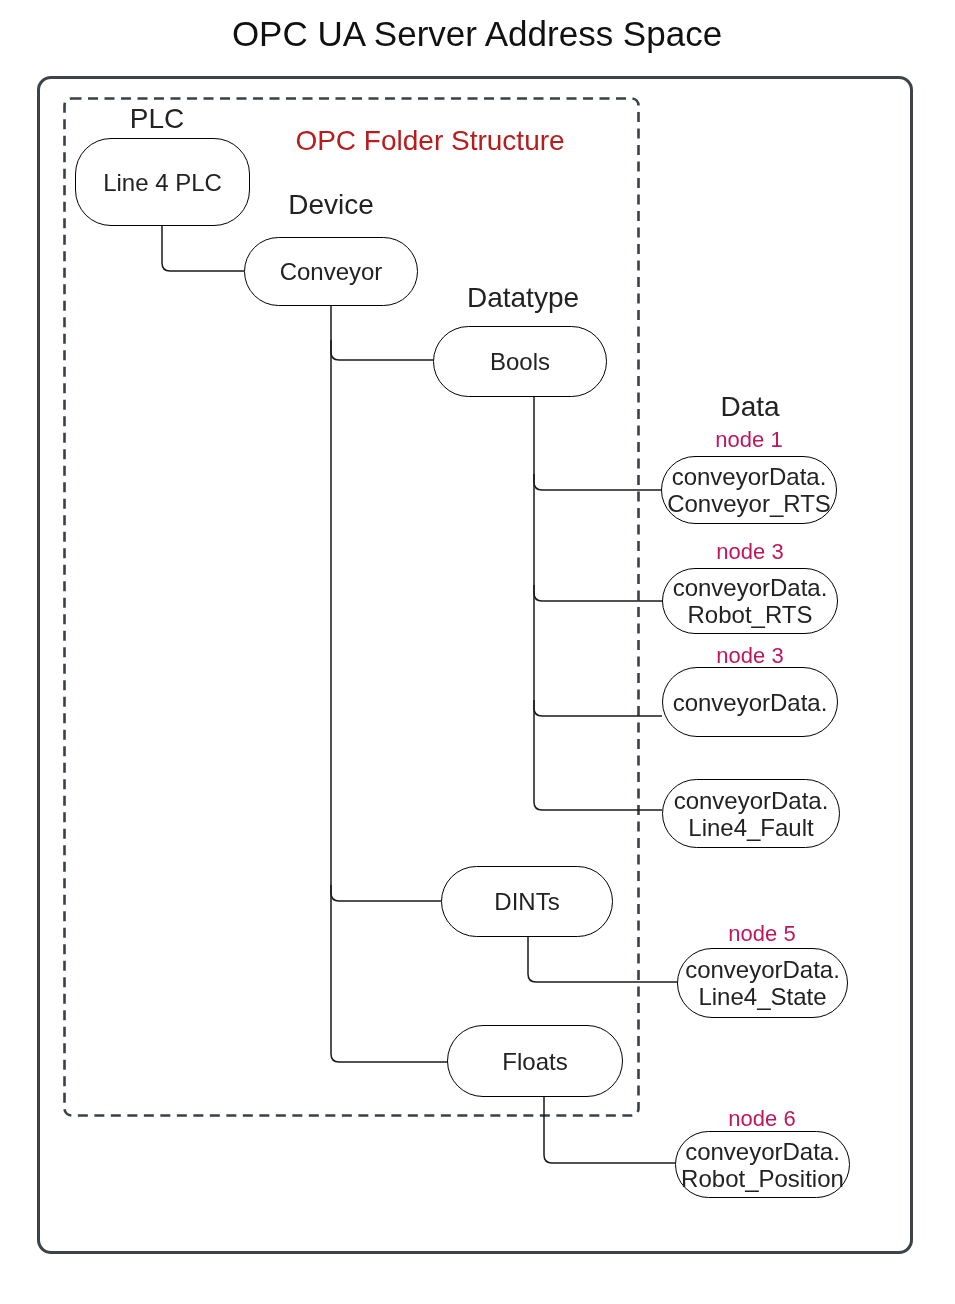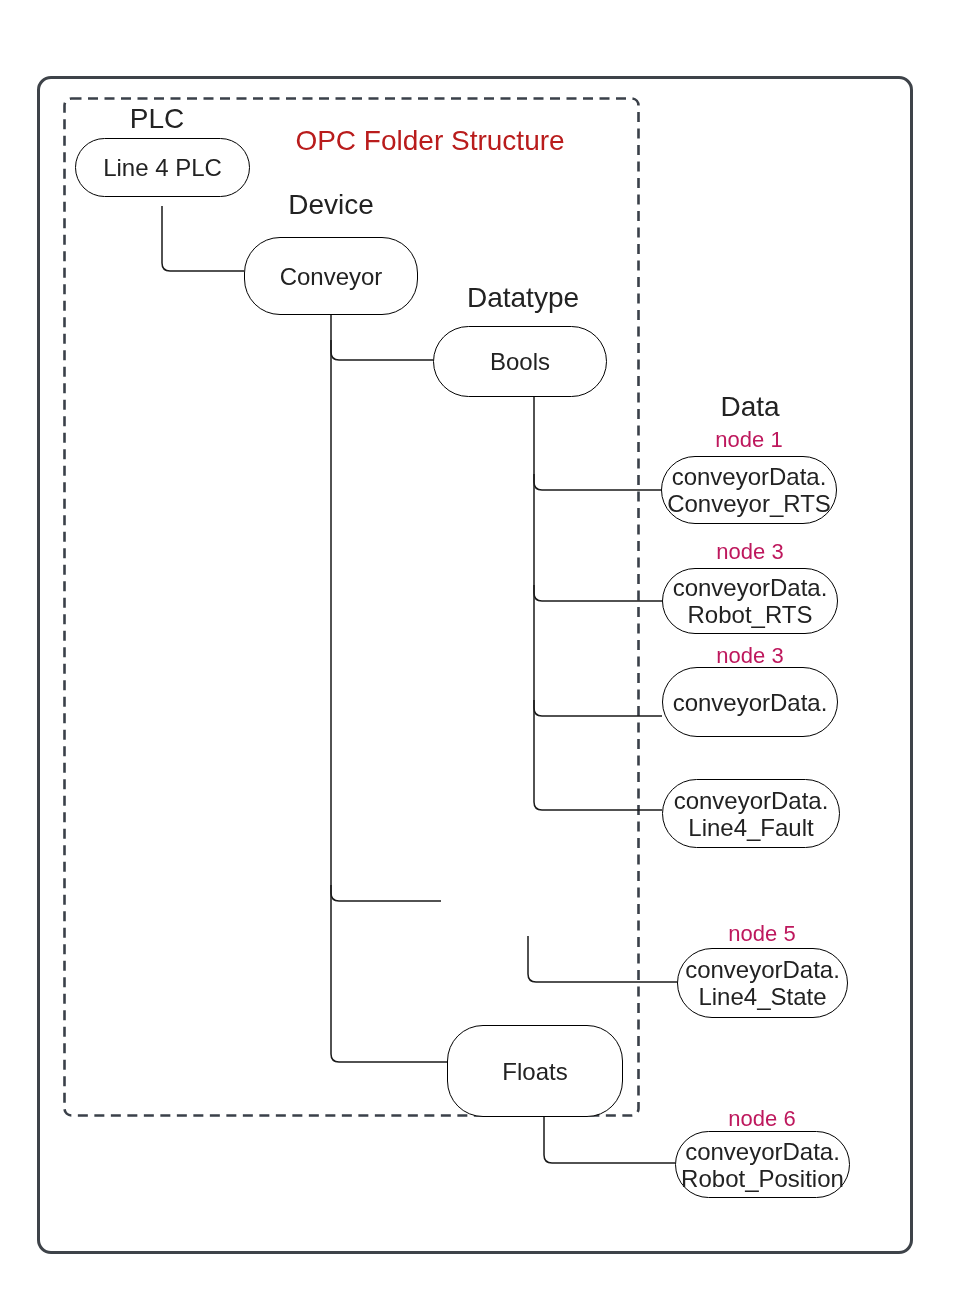--- a/index.html
+++ b/index.html
@@ -29,37 +29,38 @@
   #l-node5{left:762px;top:922px;}
   #l-node6{left:762px;top:1107px;}
   
   .bubble{
     position:absolute;box-sizing:border-box;background:#ffffff;
     border:1.5px solid #000000;border-radius:36px;
     display:flex;flex-direction:column;align-items:center;justify-content:center;
     text-align:center;font-size:24px;line-height:27px;color:#222222;
   }
   .bubble span{white-space:nowrap;}
-  #b-line4plc{left:75px;top:138px;width:175px;height:59px;text-align:right;}
-  #b-conveyor{left:244px;top:237px;width:174px;height:78px;}
+  #b-line4plc{left:75px;top:138px;width:175px;height:88px;text-align:right;}
+  #b-conveyor{left:244px;top:237px;width:174px;height:69px;}
   #b-bools{left:433px;top:326px;width:174px;height:71px;}
   #b-dints{left:441px;top:866px;width:172px;height:71px;}
-  #b-floats{left:447px;top:1025px;width:176px;height:92px;}
+  #b-floats{left:447px;top:1025px;width:176px;height:72px;}
   #b-node1{left:661px;top:456px;width:176px;height:68px;}
   #b-node2{left:662px;top:568px;width:176px;height:66px;}
   #b-node3{left:662px;top:667px;width:176px;height:70px;}
   #b-node4{left:662px;top:779px;width:178px;height:69px;}
   #b-node5{left:677px;top:948px;width:171px;height:70px;}
   #b-node6{left:675px;top:1131px;width:175px;height:67px;}
 </style>
 </head>
 <body>
 
 <div id="stage">
 
+  <div class="lbl" id="diagram-title">OPC UA Server Address Space</div>
 
   <div id="outer-box"></div>
 
   <svg id="connector-layer" viewBox="0 0 955 1304" xmlns="http://www.w3.org/2000/svg">
 
     <rect x="64.5" y="98.5" width="574" height="1017" rx="7" fill="none" stroke="#3a4049" stroke-width="2.6" stroke-dasharray="10 6.5"></rect>
     <g fill="none" stroke="#1a1a1a" stroke-width="1.5">
       <path d="M162 206 V263 Q162 271 170 271 H244"></path>
       <path d="M331 305 V1054 Q331 1062 339 1062 H447"></path>
       <path d="M331 340 V352 Q331 360 339 360 H433"></path>
@@ -80,20 +81,23 @@
   <div class="lbl" id="annotation-opc">OPC Folder Structure</div>
 
   <div class="bubble" id="b-line4plc">
     <span>Line 4 PLC</span>
   </div>
   <div class="bubble" id="b-conveyor">
     <span>Conveyor</span>
   </div>
   <div class="bubble" id="b-bools">
     <span>Bools</span>
+  </div>
+  <div class="bubble" id="b-dints">
+    <span>DINTs</span>
   </div>
   <div class="bubble" id="b-floats">
     <span>Floats</span>
   </div>
 
   <div class="lbl node-lbl" id="l-node1">node 1</div>
   <div class="lbl node-lbl" id="l-node2">node 3</div>
   <div class="lbl node-lbl" id="l-node3">node 3</div>
   <div class="lbl node-lbl" id="l-node4">node 4</div>
   <div class="lbl node-lbl" id="l-node5">node 5</div>

